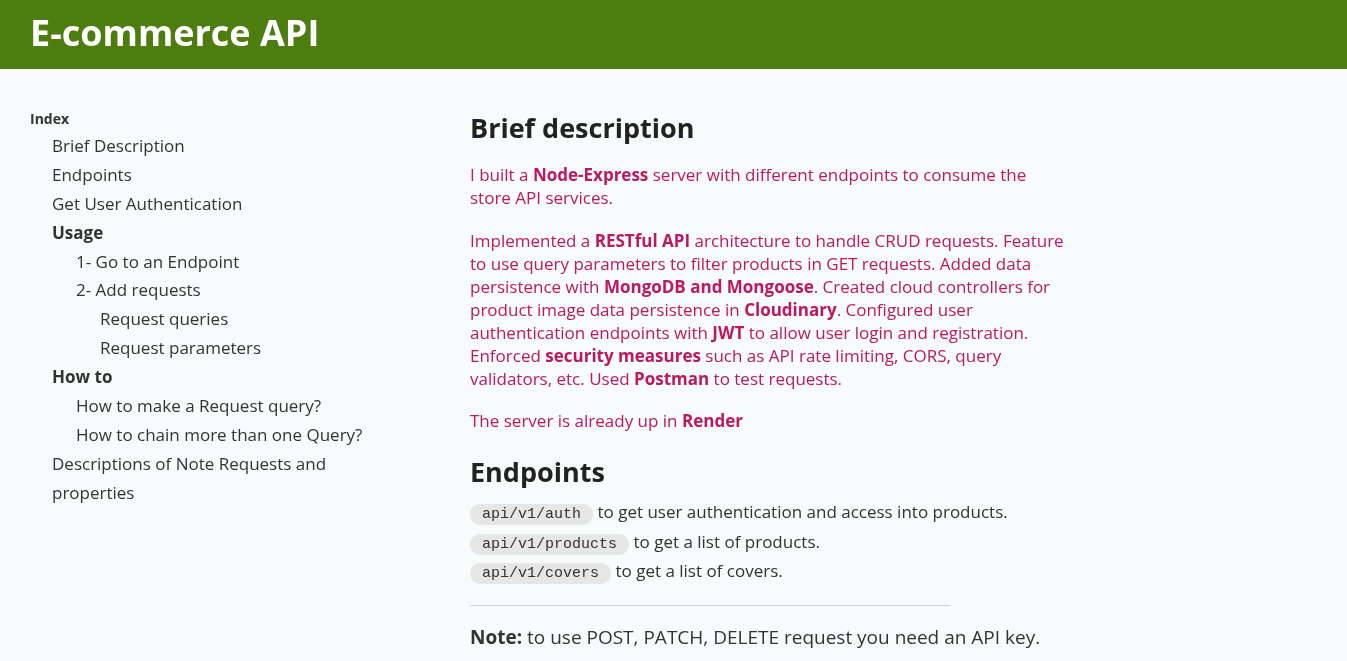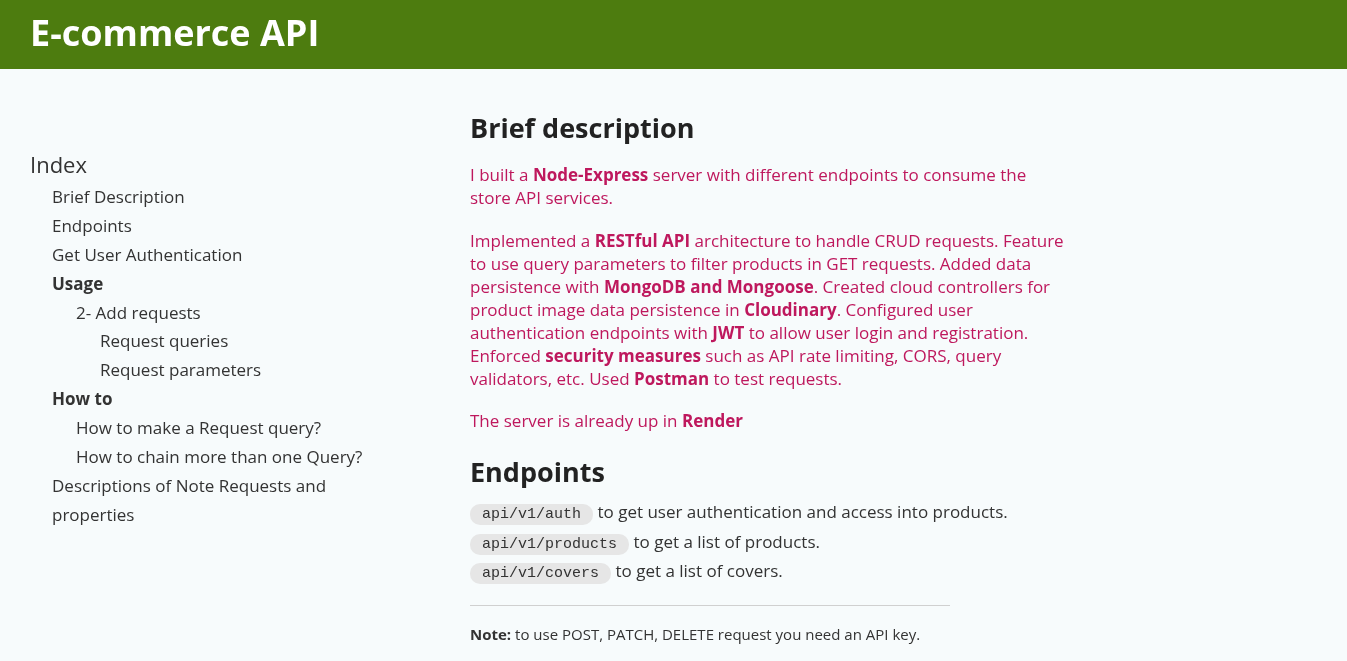--- a/index.html
+++ b/index.html
@@ -20,24 +20,23 @@
   }
   .layout {
     display: flex;
   }
   .sidebar {
     width: 400px;
     padding: 40px 20px 20px 30px;
     flex-shrink: 0;
   }
   .sidebar .index-title {
-    font-weight: 400;
-    font-size: 22px;
+    font-weight: 700;
+    font-size: 14px;
     margin-bottom: 4px;
-    margin-top: 40px;
   }
   .sidebar ul {
     list-style: none;
   }
   .sidebar > ul {
     padding-left: 22px;
   }
   .sidebar li {
     font-size: 17px;
     line-height: 1.7;
@@ -85,40 +84,41 @@
     padding: 2px 12px;
     border-radius: 10px;
   }
   hr.sep {
     border: none;
     border-top: 1px solid #d0d0d0;
     margin: 18px 0;
     max-width: 480px;
   }
   .note-line {
-    font-size: 15px;
+    font-size: 19px;
   }
 </style>
 </head>
 <body>
 
 <div class="header">
   <h1>E-commerce API</h1>
 </div>
 
 <div class="layout">
 
   <nav class="sidebar">
     <div class="index-title">Index</div>
     <ul>
       <li><a>Brief Description</a></li>
       <li><a>Endpoints</a></li>
       <li><a>Get User Authentication</a></li>
       <li class="bold"><a>Usage</a>
         <ul>
+          <li><a>1- Go to an Endpoint</a></li>
           <li><a>2- Add requests</a>
             <ul>
               <li><a>Request queries</a></li>
               <li><a>Request parameters</a></li>
             </ul>
           </li>
         </ul>
       </li>
       <li class="bold"><a>How to</a>
         <ul>

